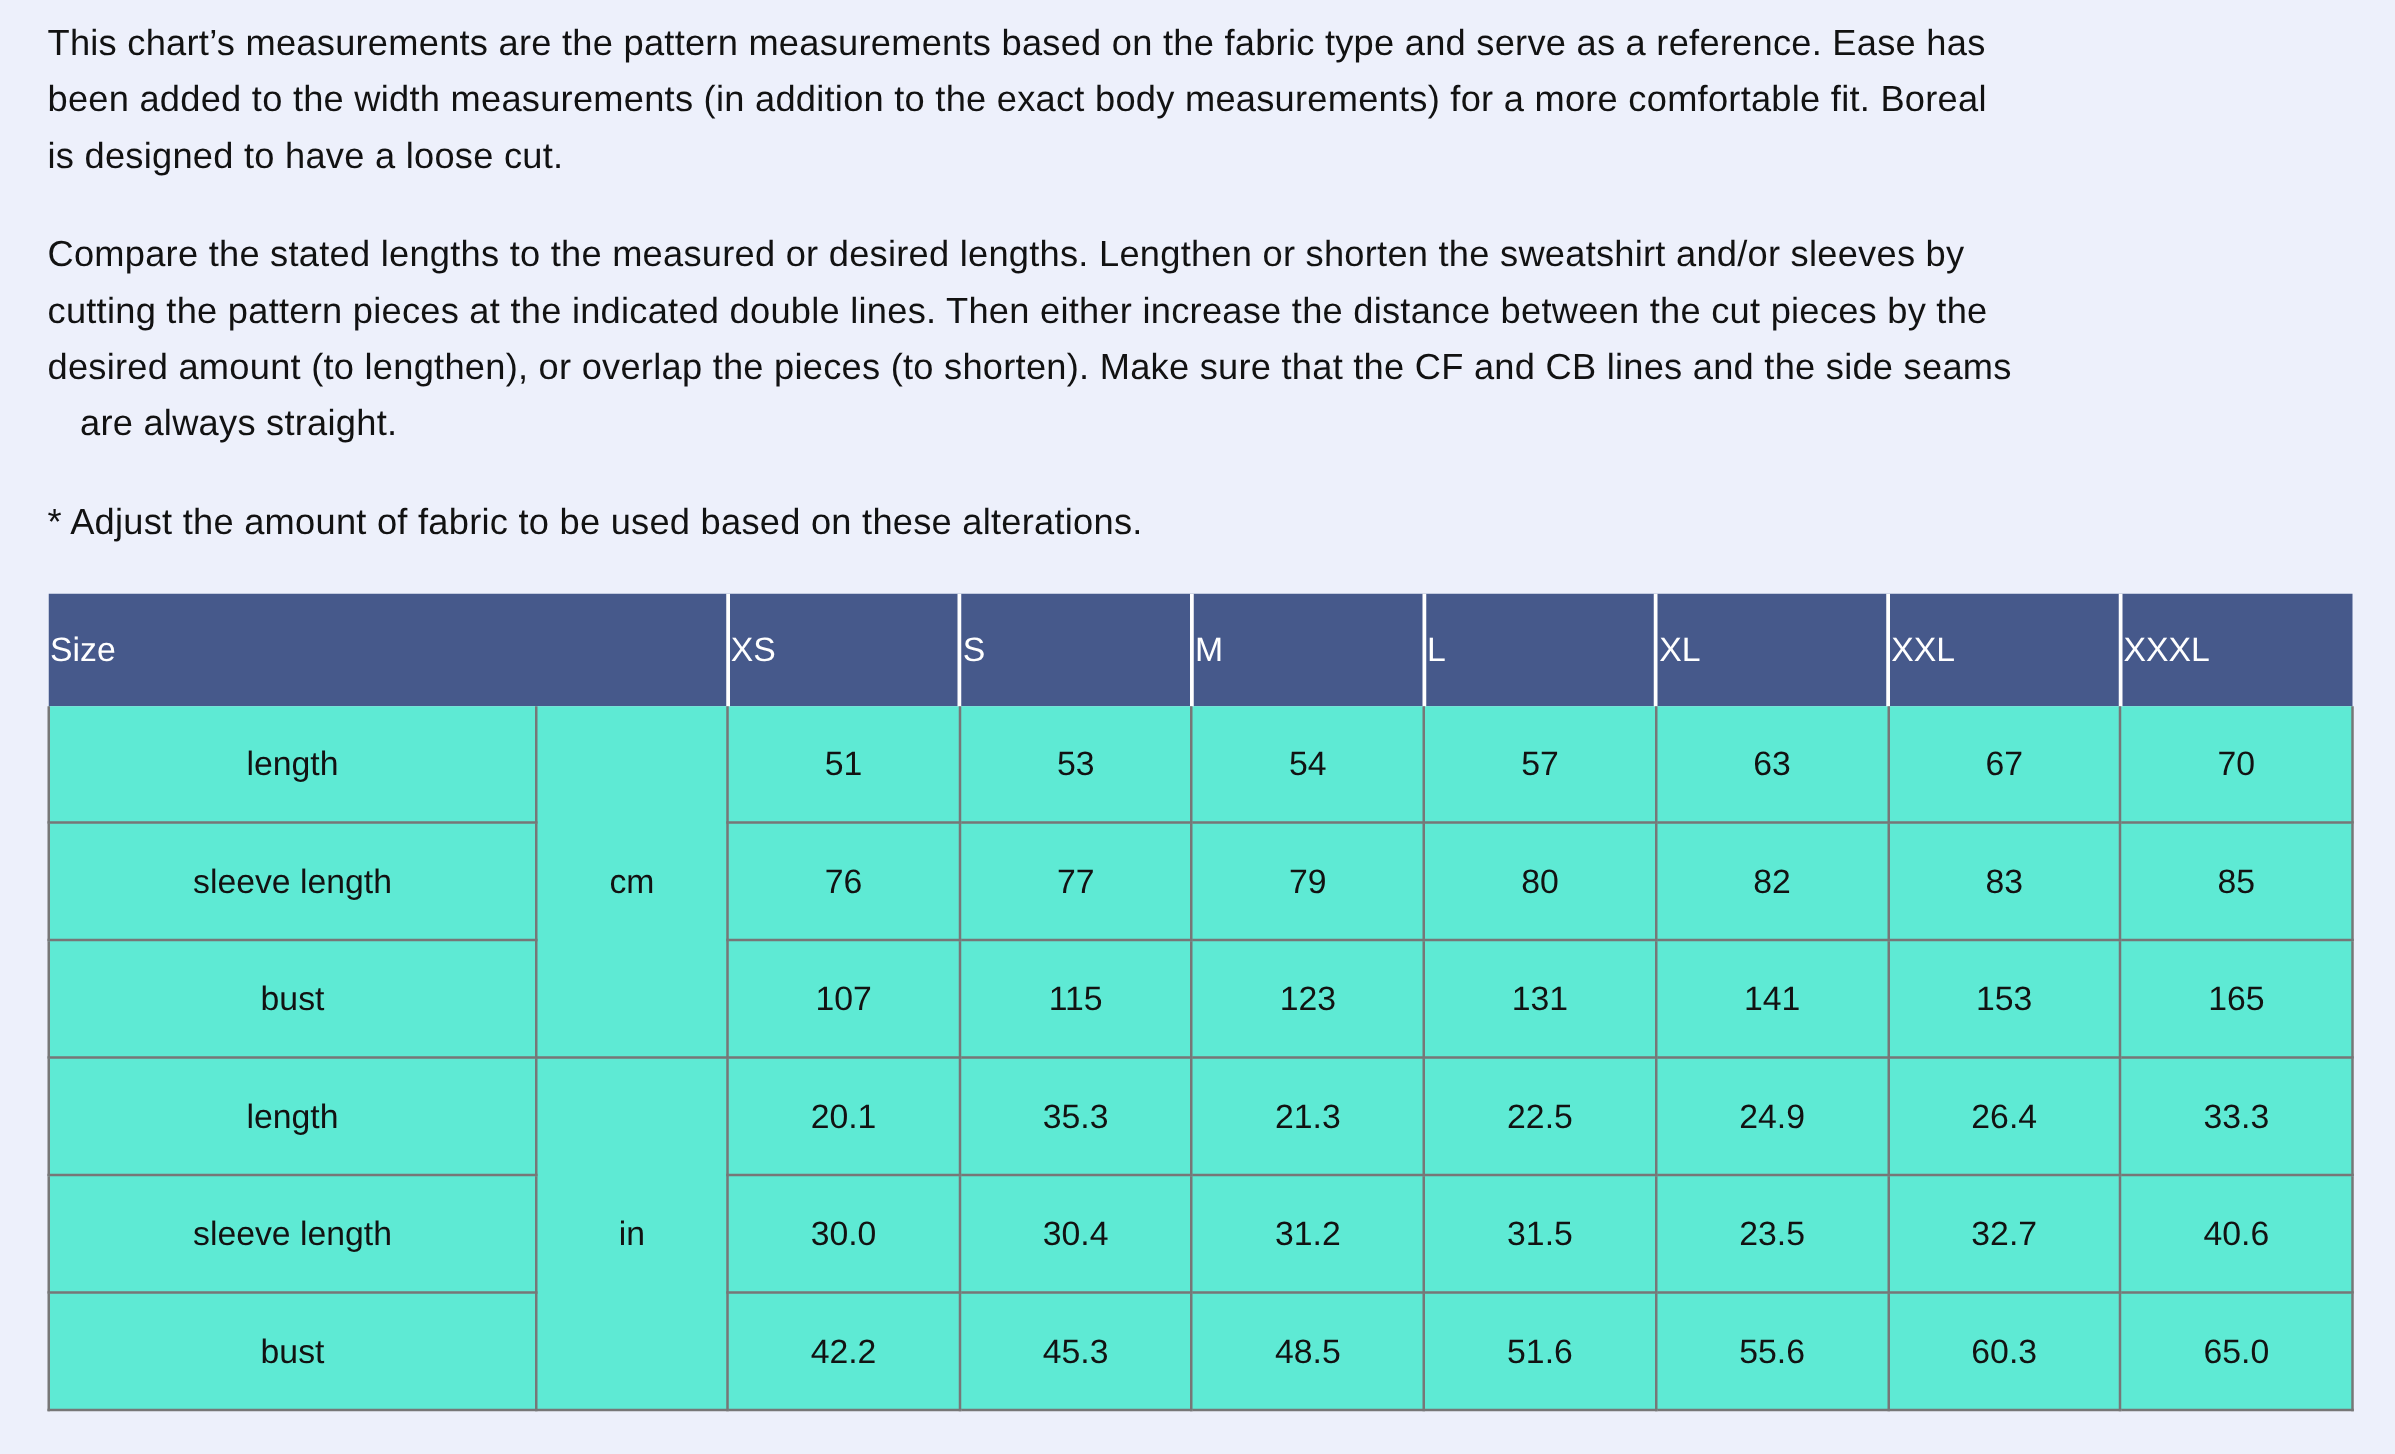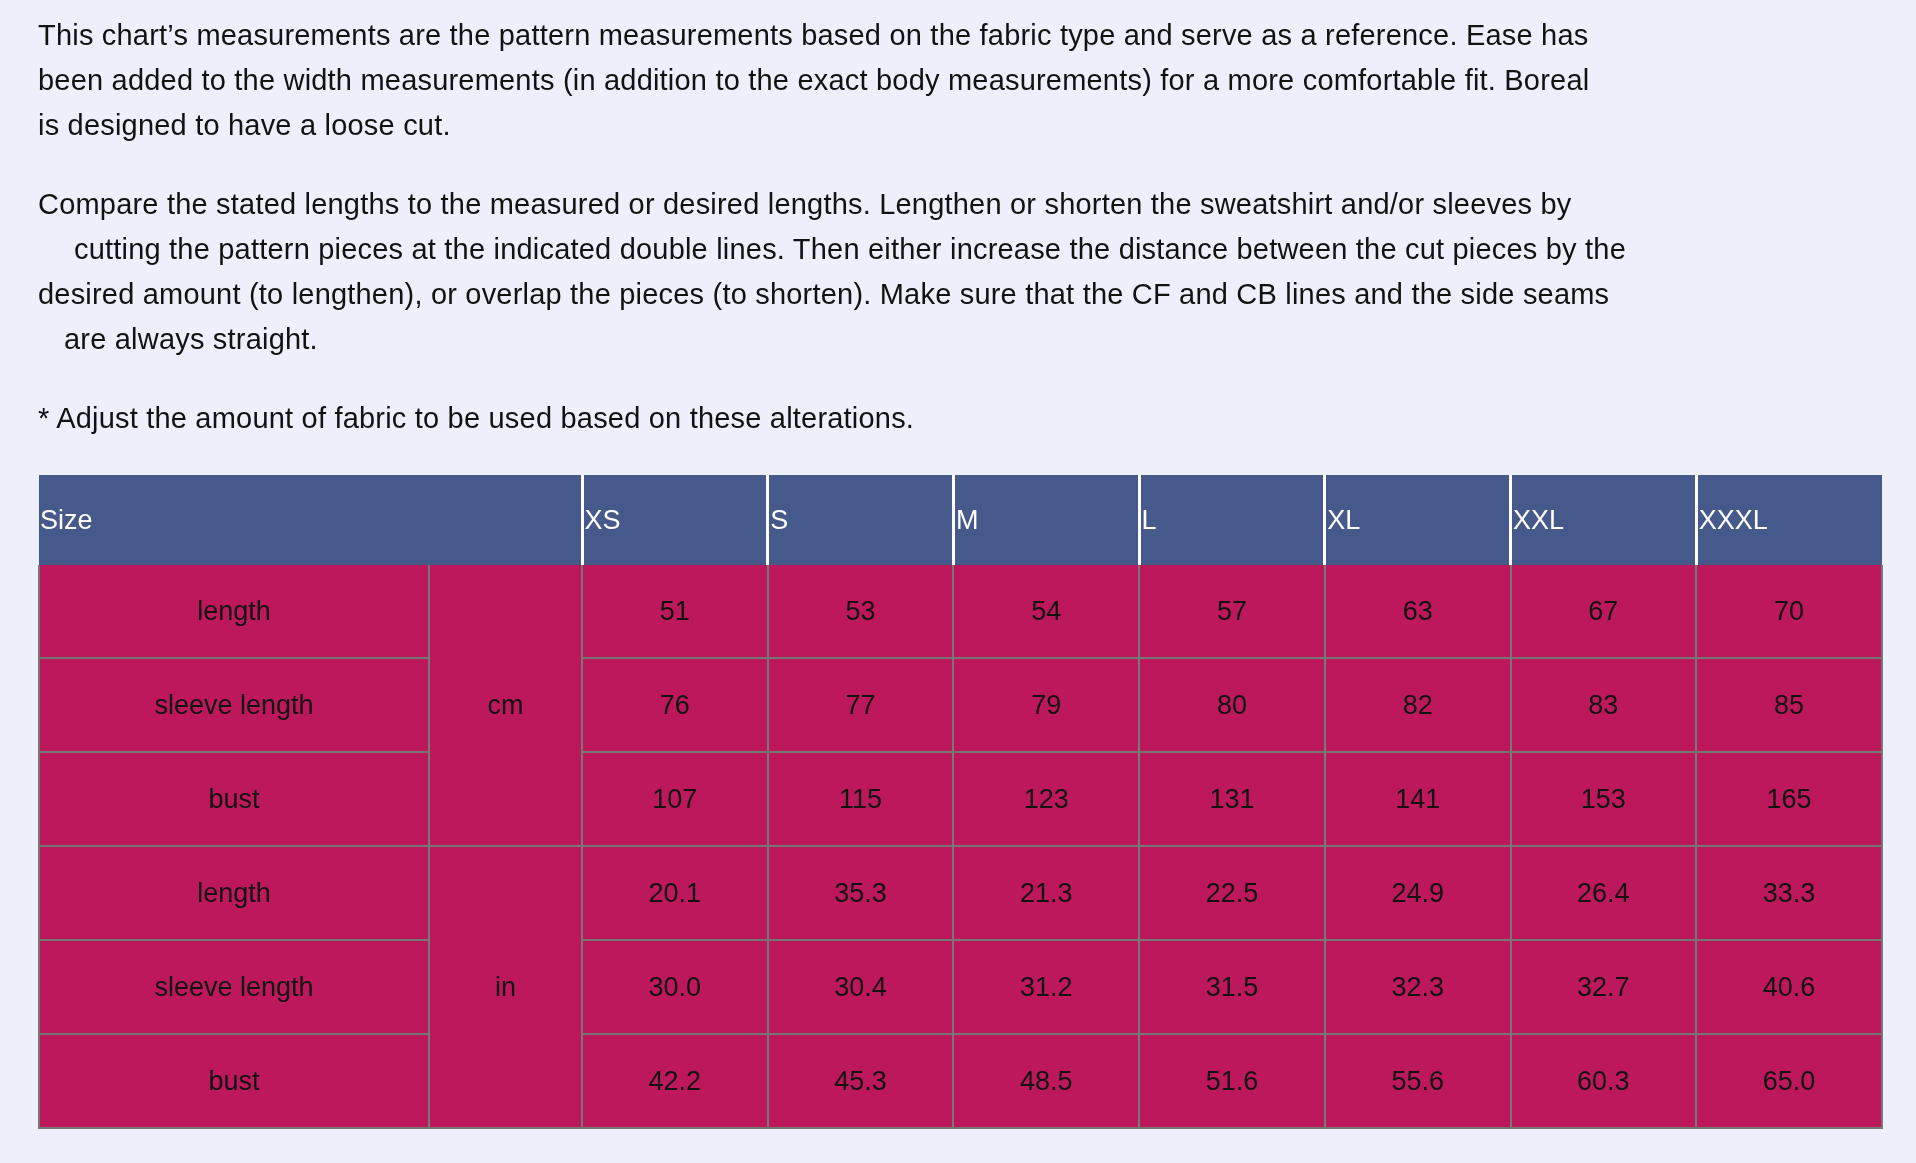--- a/index.html
+++ b/index.html
@@ -35,21 +35,21 @@
     border: none;
     border-left: 3px solid #ffffff;
     border-right: 3px solid #ffffff;
     text-align: left;
     vertical-align: middle;
   }
   table.size-table th:first-child { border-left: none; }
   table.size-table th:last-child { border-right: none; }
   table.size-table td {
     border: 2px solid #777777;
-    background: #be185d;
+    background: #5eead4;
     font-size: 27px;
     height: 92px;
     text-align: center;
     vertical-align: middle;
     padding: 0;
   }
   table.size-table tbody tr:first-child td { border-top: none; }
   col.c-label { width: 390px; }
   col.c-unit  { width: 153px; }
 </style>
@@ -59,21 +59,21 @@
 <div class="content">
 
   <p class="para">
     <span class="line" style="display: block;">This chart’s measurements are the pattern measurements based on the fabric type and serve as a reference. Ease has</span>
     <span class="line" style="display: block;">been added to the width measurements (in addition to the exact body measurements) for a more comfortable fit. Boreal</span>
     <span class="line" style="display: block;">is designed to have a loose cut.</span>
   </p>
 
   <p class="para">
     <span class="line" style="display: block;">Compare the stated lengths to the measured or desired lengths. Lengthen or shorten the sweatshirt and/or sleeves by</span>
-    <span class="line" style="display: block; margin-left: 36px;">cutting the pattern pieces at the indicated double lines. Then either increase the distance between the cut pieces by the</span>
+    <span class="line" style="display: block;">cutting the pattern pieces at the indicated double lines. Then either increase the distance between the cut pieces by the</span>
     <span class="line" style="display: block;">desired amount (to lengthen), or overlap the pieces (to shorten). Make sure that the CF and CB lines and the side seams</span>
     <span class="line" style="display: block; margin-left: 26px;">are always straight.</span>
   </p>
 
   <p class="para note-para">
     <span class="line" style="display: block;">* Adjust the amount of fabric to be used based on these alterations.</span>
   </p>
 
   <table class="size-table">
     <colgroup>
@@ -141,21 +141,21 @@
         <td>24.9</td>
         <td>26.4</td>
         <td>33.3</td>
       </tr>
       <tr>
         <td>sleeve length</td>
         <td>30.0</td>
         <td>30.4</td>
         <td>31.2</td>
         <td>31.5</td>
-        <td>32.3</td>
+        <td>23.5</td>
         <td>32.7</td>
         <td>40.6</td>
       </tr>
       <tr>
         <td>bust</td>
         <td>42.2</td>
         <td>45.3</td>
         <td>48.5</td>
         <td>51.6</td>
         <td>55.6</td>

